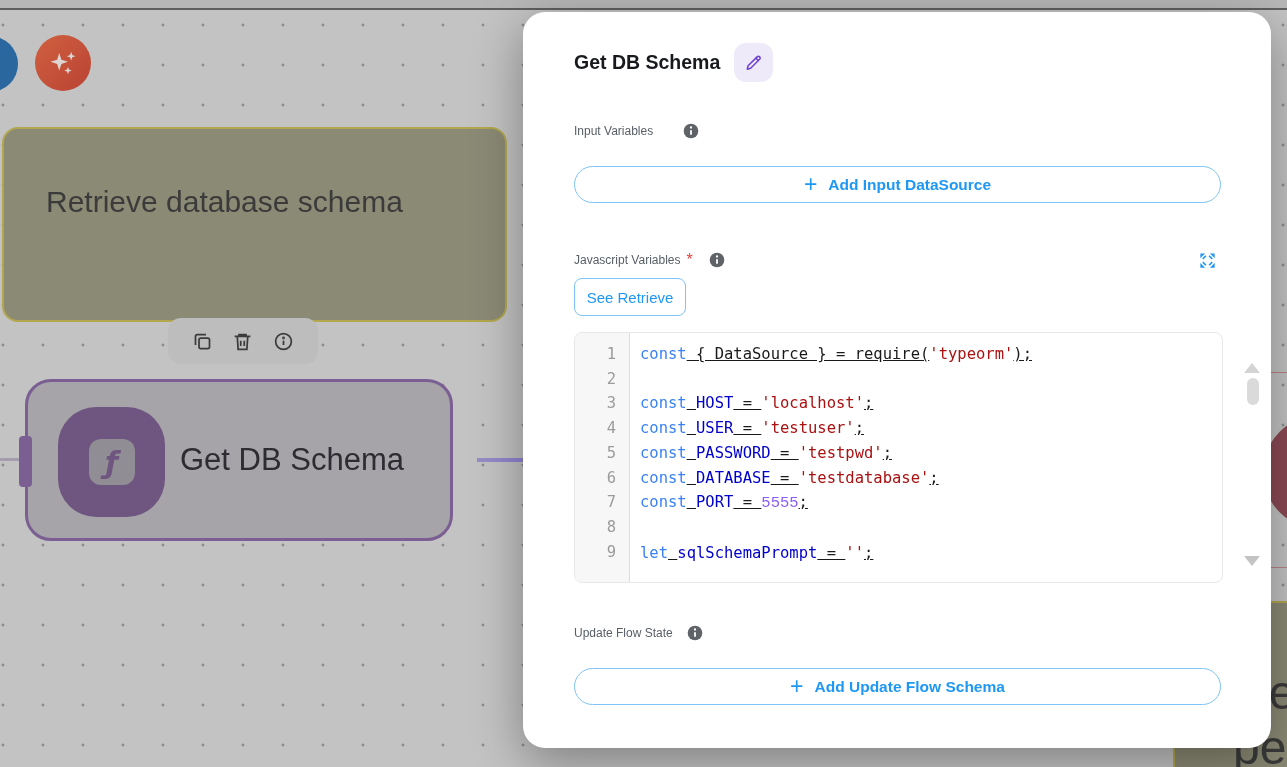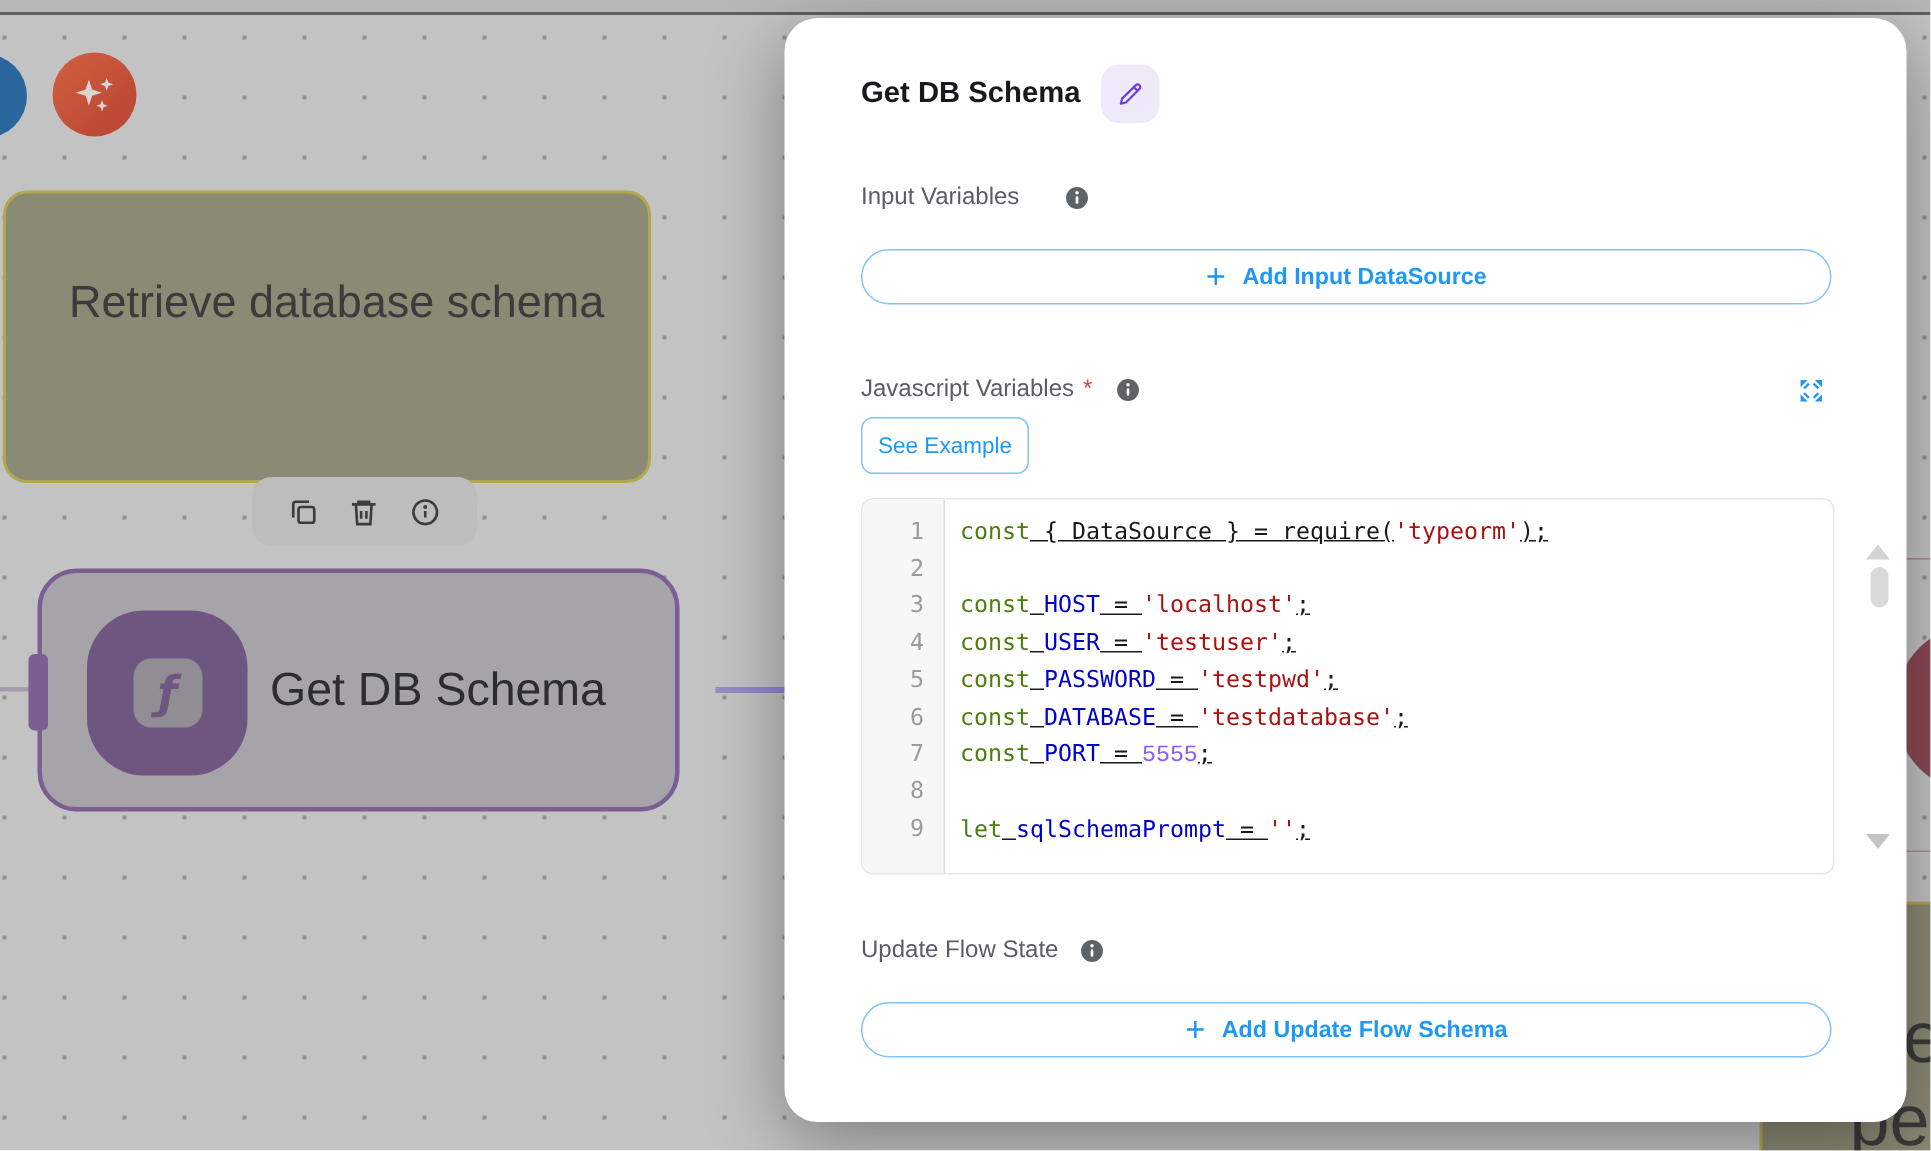--- a/index.html
+++ b/index.html
@@ -12,21 +12,21 @@
 
   
   .topband { left:0; top:0; width:1287px; height:10px; background:#b7b7b7; border-bottom:2px solid #5f5f5f; }
 
   
   .circle-btn { width:56px; height:56px; border-radius:50%; display:flex; align-items:center; justify-content:center; }
   .blue-btn { left:-38px; top:36px; background:#29679e; }
   .red-btn { left:35px; top:35px; background:linear-gradient(135deg,#d0603f,#b94334); }
 
   
-  .node-yellow { left:2px; top:127px; width:432px; height:195px; background:#8b8a75;
+  .node-yellow { left:2px; top:127px; width:505px; height:195px; background:#8b8a75;
     border:2px solid #b2a74e; border-radius:16px; padding:48px 20px 0 42px;
     font-size:30px; line-height:50px; color:#3b3b3b; }
 
   
   .node-toolbar { left:168px; top:318px; width:150px; height:46px; background:#bdbdbd; border-radius:13px;
     display:flex; align-items:center; justify-content:space-around; padding:0 14px; }
   .tool-btn { width:22px; height:22px; display:flex; align-items:center; justify-content:center; }
 
   
   .node-purple { left:25px; top:379px; width:428px; height:162px; background:#a6a3a9;
@@ -51,40 +51,40 @@
   .frag0 { left:67px; top:62px; } .frag1 { left:58px; top:117px; }
 
   
   .modal { left:523px; top:12px; width:748px; height:736px; background:#ffffff; border-radius:22px;
     box-shadow:0 14px 50px rgba(0,0,0,0.35); }
   .title-row { left:51px; top:31px; display:flex; align-items:center; gap:14px; }
   .panel-title { font-size:19.5px; font-weight:bold; color:#17191d; }
   .edit-btn { width:39px; height:39px; background:#efeaf9; border-radius:12px;
     display:flex; align-items:center; justify-content:center; border:none; cursor:pointer; }
   .label-row { display:flex; align-items:center; }
-  .sec-label { font-size:16px; color:#585e66;text-align:center; }
+  .sec-label { font-size:12px; color:#585e66;text-align:center; }
   .req { color:#e8413c; font-size:16px; margin-left:6px; }
   .info-dot { margin-left:16px; display:flex; }
   .pill-btn { width:647px; height:37px; border:1.5px solid #7ec4f8; border-radius:19px; background:#fff;
     display:flex; align-items:center; justify-content:center; gap:11px; cursor:pointer; }
   .pill-btn .plus { color:#1e98f4; font-size:23px; font-weight:400; line-height:20px; margin-top:-2px; }
   .pill-btn .plabel { color:#1e98f4; font-size:15.5px; font-weight:bold; }
   .see-btn { width:112px; height:38px; border:1.5px solid #7ec4f8; border-radius:8px; background:#fff;
     color:#1e98f4; font-size:15px; cursor:pointer; }
   .expand-btn { position:absolute; right:53px; top:238px; width:20px; height:20px; background:none; border:none; cursor:pointer; padding:0; }
 
   
   .editor { left:51px; top:320px; width:649px; height:251px; border:1px solid #e7e7e7; border-radius:8px;
     background:#fff; display:flex; overflow:hidden; }
   .gutter { width:55px; background:#f7f7f7; border-right:1px solid #dddddd; padding:9px 13px 0 0;
     font-family:"DejaVu Sans Mono", monospace; font-size:15.5px; line-height:24.7px;
     color:#9b9b9b; text-align:right; flex-shrink:0; }
   .code { padding:9px 0 0 10px; font-family:"DejaVu Sans Mono", monospace; font-size:15.5px;
     line-height:24.7px; color:#1a1a1a; white-space:pre; flex:1; }
-  .tk-kw { color:#4d7c0f;text-align:right; } .tk-def { color:#0000cc; } .tk-str { color:#aa1111; }
+  .tk-kw { color:#3b82f6;text-align:right; } .tk-def { color:#0000cc; } .tk-str { color:#aa1111; }
   .tk-num { color:#8b5cf6;font-family:Liberation Mono, monospace; } .tk-pl { color:#1a1a1a;text-decoration:underline; }
   .sb-up { position:absolute; right:11px; top:351px; width:0; height:0;
     border-left:8px solid transparent; border-right:8px solid transparent; border-bottom:10px solid #d4d4d4; }
   .sb-thumb { position:absolute; right:12px; top:366px; width:12px; height:27px; background:#dadada; border-radius:6px; }
   .sb-down { position:absolute; right:11px; top:544px; width:0; height:0;
     border-left:8px solid transparent; border-right:8px solid transparent; border-top:10px solid #c4c4c4; }
 </style>
 </head>
 <body>
 
@@ -202,21 +202,21 @@
           <path d="M18 10 L14 6" fill="none"></path>
             <path d="M21 3 h-6 l6 6 z" stroke="none"></path>
           <path d="M6 14 L10 18" fill="none"></path>
             <path d="M3 21 v-6 l6 6 z" stroke="none"></path>
           <path d="M18 14 L14 18" fill="none"></path>
             <path d="M21 21 h-6 l6 -6 z" stroke="none"></path>
         </svg>
       </span>
     </button>
 
-    <button class="abs see-btn" style="left:51px; top:266px;">See Example</button>
+    <button class="abs see-btn" style="left:51px; top:266px;">See Retrieve</button>
 
     <div class="abs editor">
       <div class="gutter">
           <div>1</div>
           <div>2</div>
           <div>3</div>
           <div>4</div>
           <div>5</div>
           <div>6</div>
           <div>7</div>

